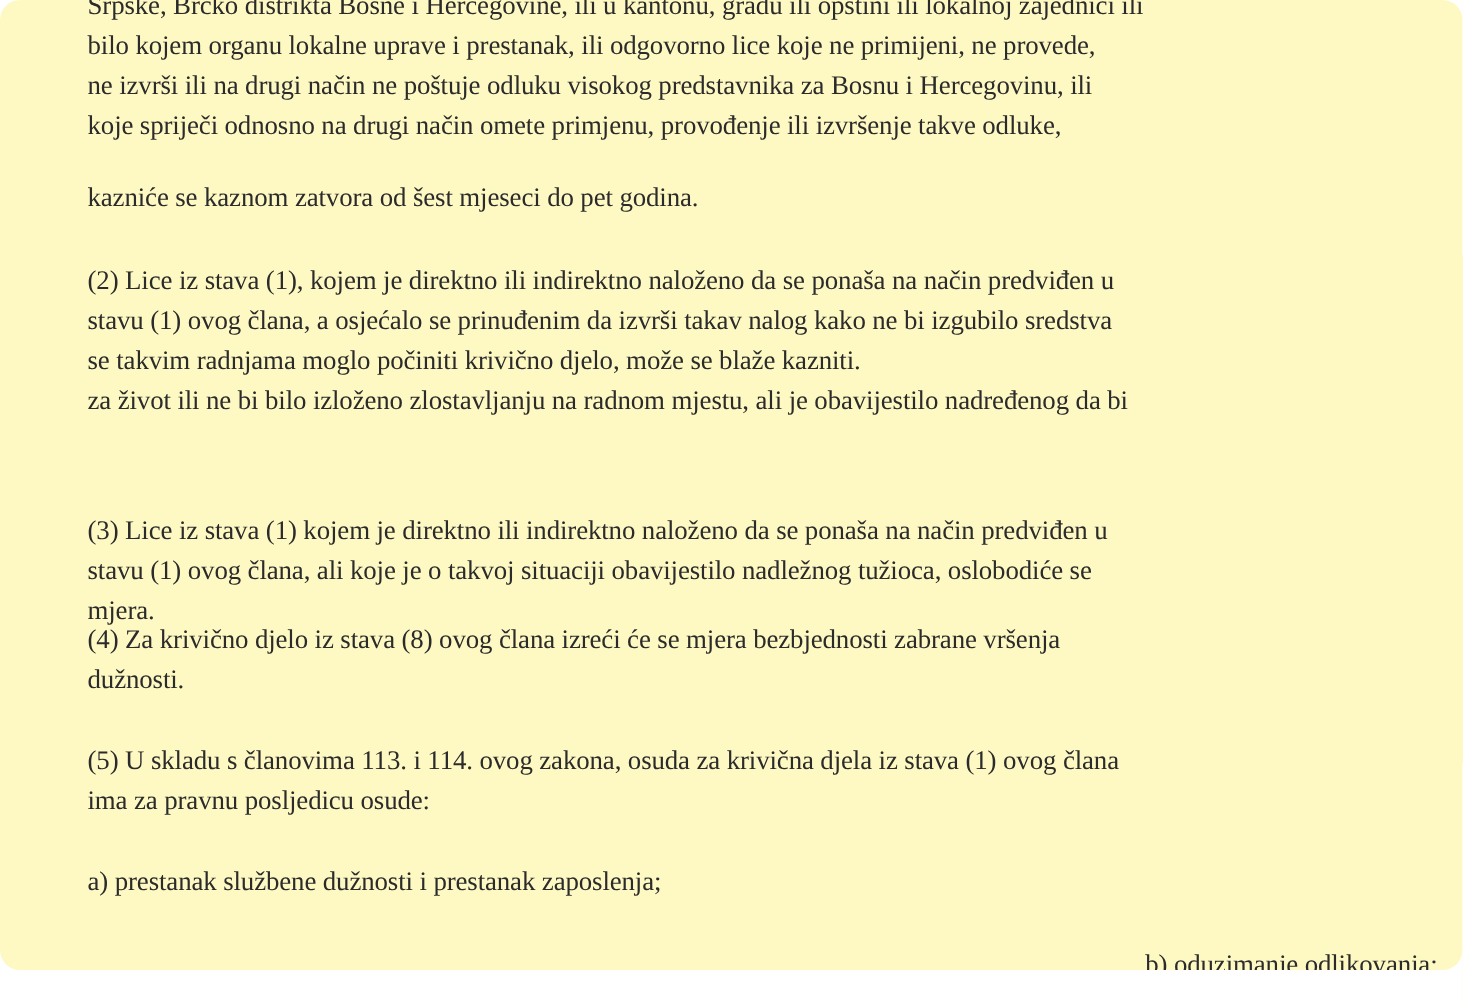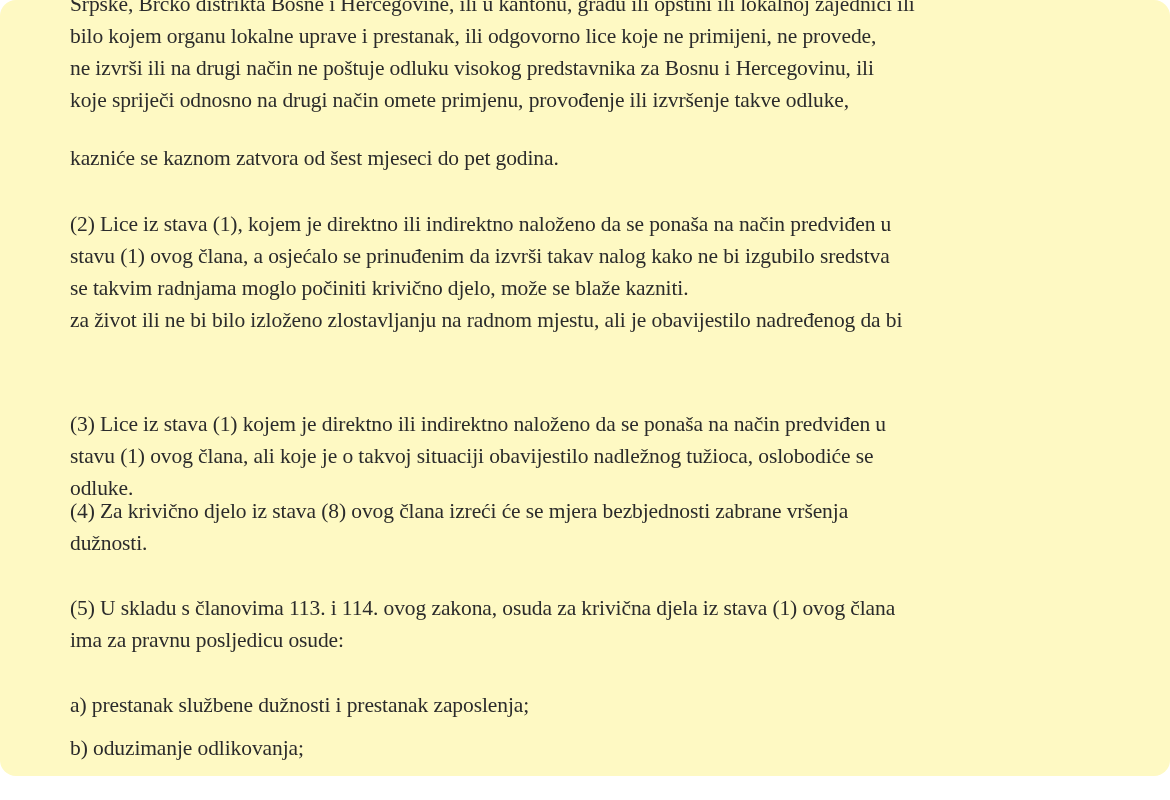--- a/index.html
+++ b/index.html
@@ -66,35 +66,35 @@
   <div class="doc-text" style="top:208px;">
     <span class="line">(2) Lice iz stava (1), kojem je direktno ili indirektno naloženo da se ponaša na način predviđen u</span>
     <span class="line">stavu (1) ovog člana, a osjećalo se prinuđenim da izvrši takav nalog kako ne bi izgubilo sredstva</span>
     <span class="line">se takvim radnjama moglo počiniti krivično djelo, može se blaže kazniti.</span>
     <span class="line">za život ili ne bi bilo izloženo zlostavljanju na radnom mjestu, ali je obavijestilo nadređenog da bi</span>
   </div>
 
   <div class="doc-text" style="top:384px;margin-top:24px;">
     <span class="line">(3) Lice iz stava (1) kojem je direktno ili indirektno naloženo da se ponaša na način predviđen u</span>
     <span class="line">stavu (1) ovog člana, ali koje je o takvoj situaciji obavijestilo nadležnog tužioca, oslobodiće se</span>
-    <span class="line">odluke.</span>
+    <span class="line">mjera.</span>
   </div>
 
   <div class="doc-text" style="top:495px;">
     <span class="line">(4) Za krivično djelo iz stava (8) ovog člana izreći će se mjera bezbjednosti zabrane vršenja</span>
     <span class="line">dužnosti.</span>
   </div>
 
   <div class="doc-text" style="top:592px;">
     <span class="line">(5) U skladu s članovima 113. i 114. ovog zakona, osuda za krivična djela iz stava (1) ovog člana</span>
     <span class="line">ima za pravnu posljedicu osude:</span>
   </div>
 
   <div class="doc-text" style="top:689px;">
     <span class="line">a) prestanak službene dužnosti i prestanak zaposlenja;</span>
   </div>
 
-  <div class="doc-text" style="top:732px;">
+  <div class="doc-text" style="top:755px;text-align:right;">
     <span class="line">b) oduzimanje odlikovanja;</span>
   </div>
 
   <div class="bottom-rule"></div>
 </div>
 
 </body></html>

